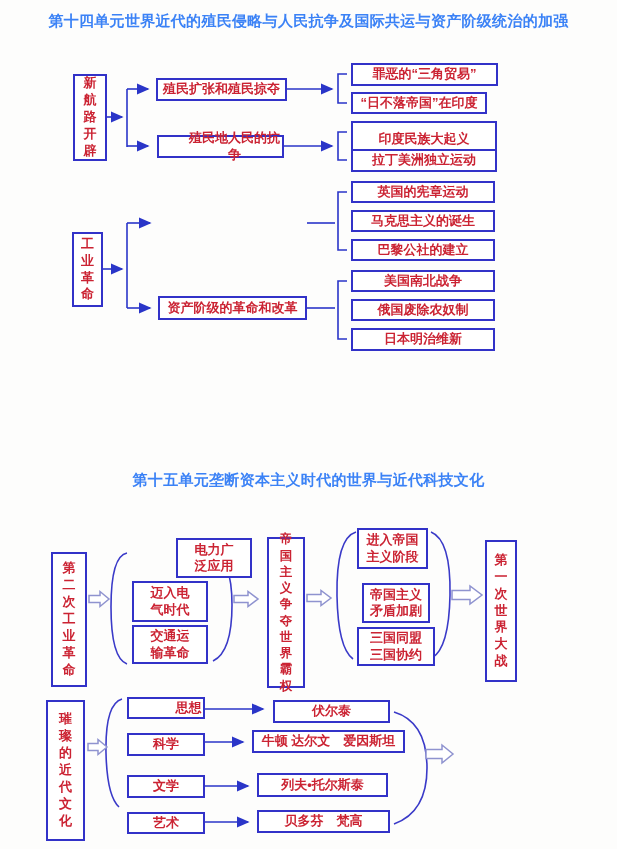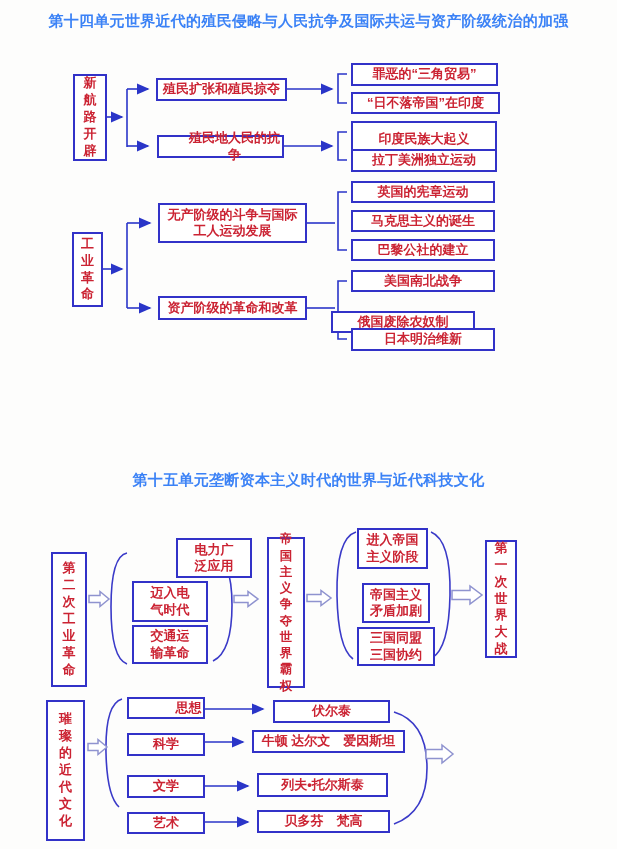--- a/index.html
+++ b/index.html
@@ -89,33 +89,31 @@
 
   <div class="box vbox" style="left:73px;top:74px;width:34px;height:87px;">
     <div class="vtext">新航路开辟</div>
   </div>
   <div class="box vbox" style="left:72px;top:232px;width:31px;height:75px;">
     <div class="vtext">工业革命</div>
   </div>
 
   <div class="box" style="left:156px;top:78px;width:131px;height:23px;">殖民扩张和殖民掠夺</div>
   <div class="box" style="left:157px;top:135px;width:127px;height:23px;padding-left:28px;">殖民地人民的抗争</div>
-  <div class="box" style="left:158px;top:203px;width:149px;height:40px;">无产阶级的斗争与国际
-工人运动发展</div>
   <div class="box" style="left:158px;top:296px;width:149px;height:24px;">资产阶级的革命和改革</div>
 
   <div class="box" style="left:351px;top:63px;width:147px;height:23px;">罪恶的“三角贸易”</div>
-  <div class="box" style="left:351px;top:92px;width:149px;height:22px;">“日不落帝国”在印度</div>
+  <div class="box" style="left:351px;top:92px;width:136px;height:22px;">“日不落帝国”在印度</div>
   <div class="box" style="left:351px;top:121px;width:146px;height:37px;">印度民族大起义</div>
   <div class="box" style="left:351px;top:149px;width:146px;height:23px;">拉丁美洲独立运动</div>
   <div class="box" style="left:351px;top:181px;width:144px;height:22px;">英国的宪章运动</div>
   <div class="box" style="left:351px;top:210px;width:144px;height:22px;">马克思主义的诞生</div>
   <div class="box" style="left:351px;top:239px;width:144px;height:22px;">巴黎公社的建立</div>
   <div class="box" style="left:351px;top:270px;width:144px;height:22px;">美国南北战争</div>
-  <div class="box" style="left:331px;top:299px;width:144px;height:22px;margin-top:12px;">俄国废除农奴制</div>
+  <div class="box" style="left:351px;top:299px;width:144px;height:22px;">俄国废除农奴制</div>
   <div class="box" style="left:351px;top:328px;width:144px;height:23px;">日本明治维新</div>
 
   <div class="title" style="top:471px;">第十五单元垄断资本主义时代的世界与近代科技文化</div>
 
   <div class="box vbox" style="left:51px;top:552px;width:36px;height:135px;">
     <div class="vtext">第二次工业革命</div>
   </div>
 
   <div class="box" style="left:132px;top:538px;width:76px;height:40px;margin-left:44px;">电力广
 泛应用</div>
@@ -128,21 +126,21 @@
     <div class="vtext">帝国主义争夺世界霸权</div>
   </div>
 
   <div class="box" style="left:357px;top:528px;width:71px;height:41px;">进入帝国
 主义阶段</div>
   <div class="box" style="left:362px;top:583px;width:68px;height:40px;">帝国主义
 矛盾加剧</div>
   <div class="box" style="left:357px;top:627px;width:78px;height:39px;">三国同盟
 三国协约</div>
 
-  <div class="box vbox" style="left:485px;top:540px;width:32px;height:118px;">
+  <div class="box vbox" style="left:485px;top:540px;width:32px;height:142px;">
     <div class="vtext">第一次世界大战</div>
   </div>
 
   <div class="box vbox" style="left:46px;top:700px;width:39px;height:141px;">
     <div class="vtext">璀璨的近代文化</div>
   </div>
 
   <div class="box" style="left:127px;top:697px;width:78px;height:22px;padding-left:45px;">思想</div>
   <div class="box" style="left:127px;top:733px;width:78px;height:23px;">科学</div>
   <div class="box" style="left:127px;top:775px;width:78px;height:23px;">文学</div>

